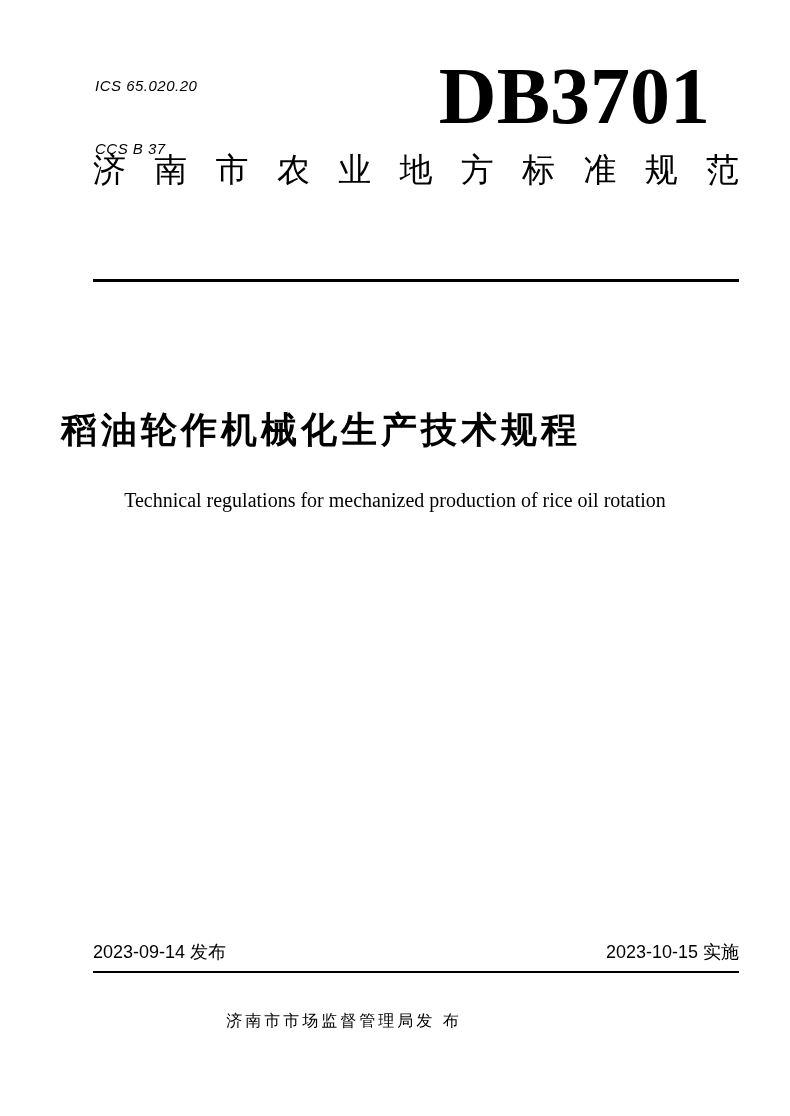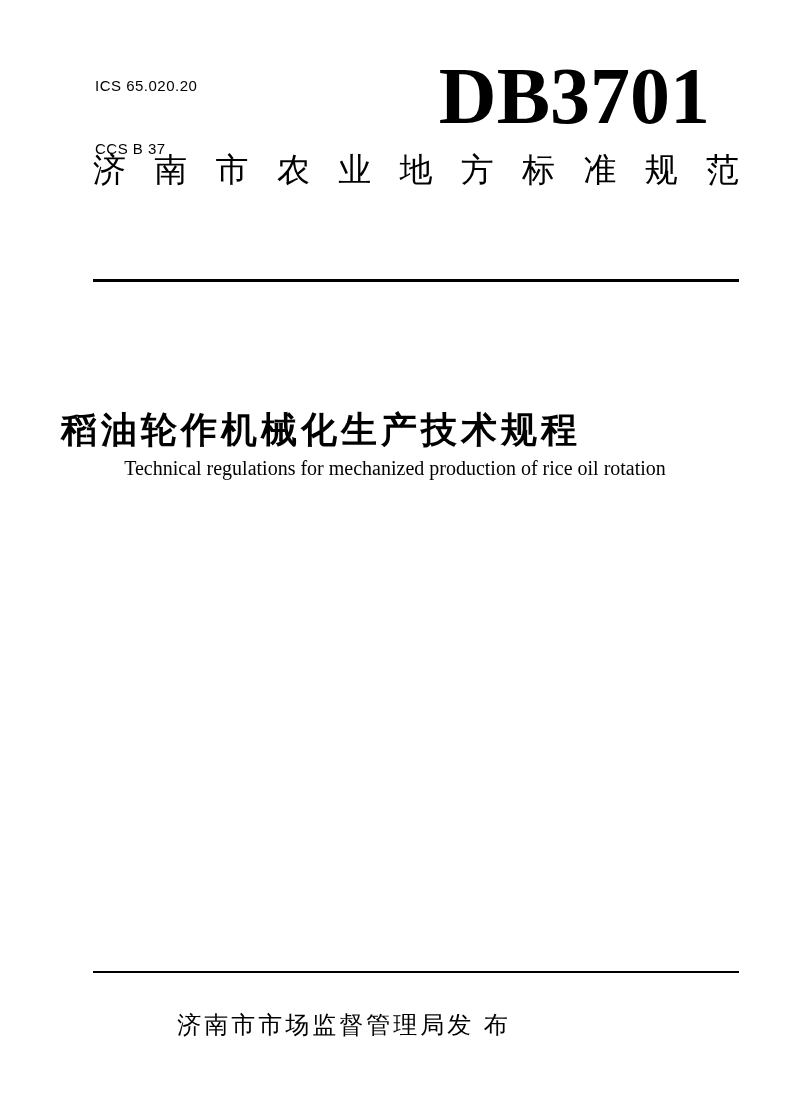--- a/index.html
+++ b/index.html
@@ -14,20 +14,21 @@
   }
 
   .ics-block {
     position: absolute;
     left: 95px;
     top: 33px;
     font-size: 15px;
     line-height: 21px;
     letter-spacing: 0.5px;
     white-space: pre;
+    font-style: italic;
   }
 
   .db-logo {
     position: absolute;
     right: 80px;
     top: 56px;
     font-family: "Liberation Serif", "DejaVu Serif", serif;
     font-weight: bold;
     font-size: 80px;
     line-height: 1;
@@ -72,21 +73,21 @@
     font-size: 36px;
     font-weight: bold;
     letter-spacing: 4px;
     line-height: 1.2;
   }
 
   .title-en {
     position: absolute;
     left: 0;
     width: 790px;
-    top: 456px;
+    top: 488px;
     text-align: center;
     font-size: 20px;
     font-family: "Liberation Serif", "DejaVu Serif", serif;
     line-height: 1.2;
   }
 
   .dates-row {
     position: absolute;
     left: 93px;
     width: 646px;
@@ -105,21 +106,21 @@
     height: 2px;
     background: #000000;
   }
 
   .publisher {
     position: absolute;
     left: 0;
     width: 688px;
     top: 1011px;
     text-align: center;
-    font-size: 24px;
+    font-size: 16px;
     letter-spacing: 3px;
     line-height: 1.2;
   }
 </style>
 </head>
 <body>
 
 <div class="page">
 
   <div class="ics-block">
@@ -143,18 +144,22 @@
       <span>范</span>
     </div>
 
 
   <div class="rule-top"></div>
 
   <div class="title-cn">稻油轮作机械化生产技术规程</div>
 
   <div class="title-en">Technical regulations for mechanized production of rice oil rotation</div>
 
+  <div class="dates-row">
+    <div>2023-09-14 发布</div>
+    <div>2023-10-15 实施</div>
+  </div>
 
   <div class="rule-bottom"></div>
 
   <div class="publisher">济南市市场监督管理局发 布</div>
 
 </div>
 
 </body></html>

